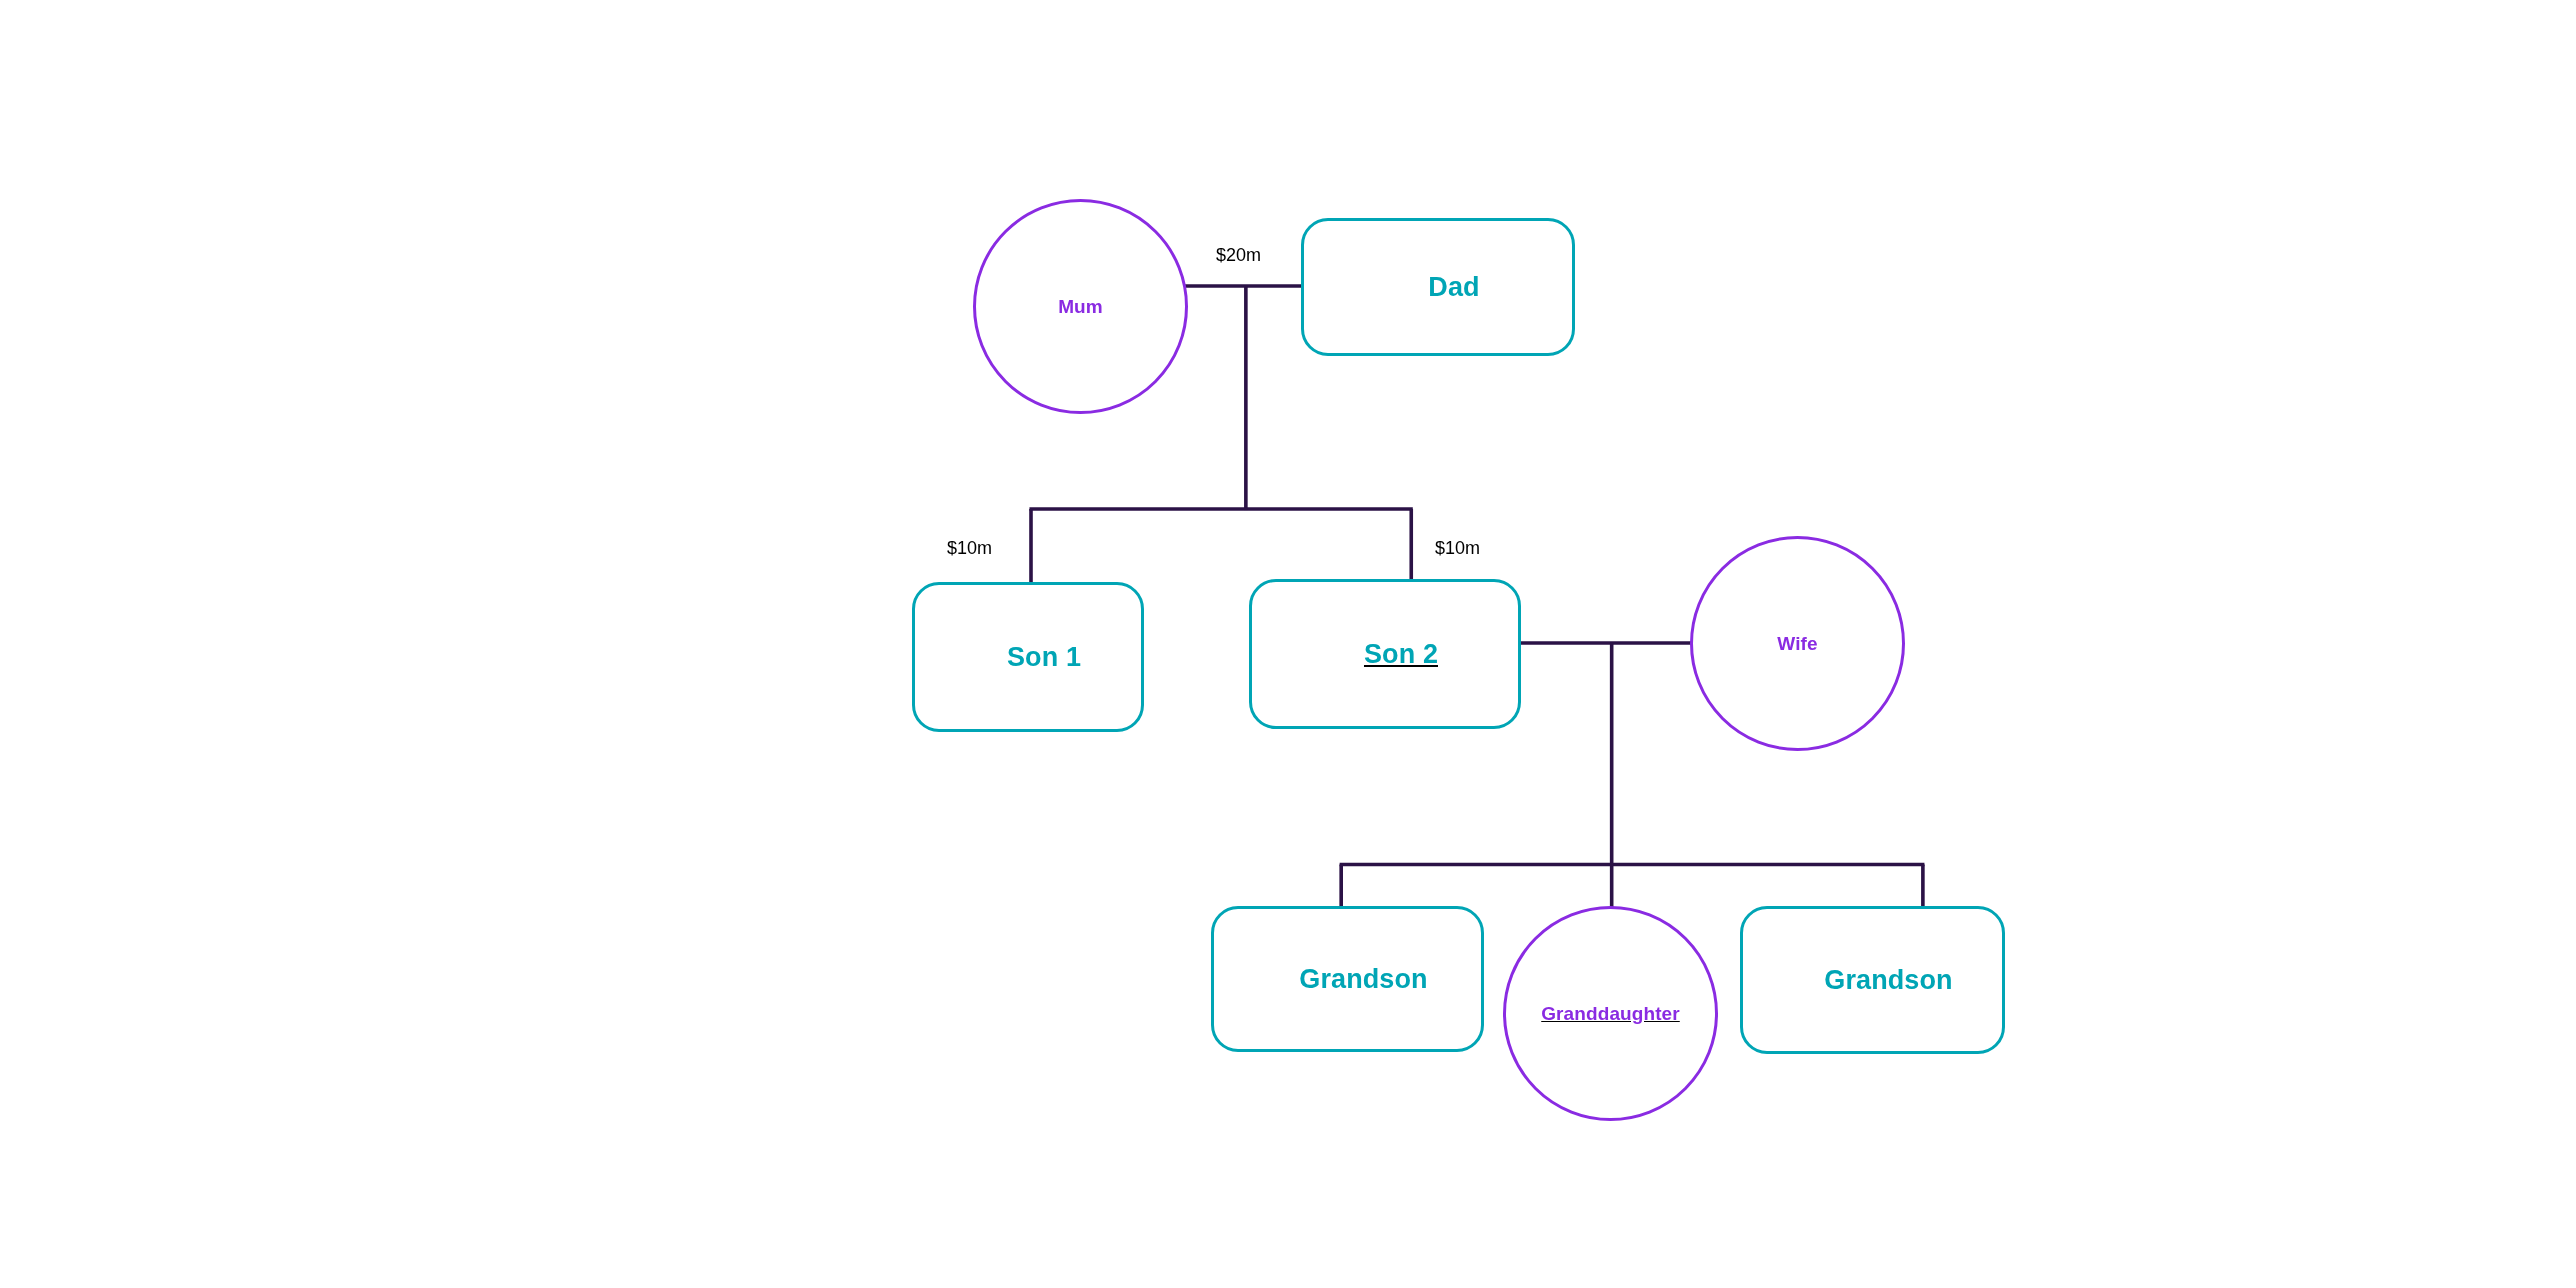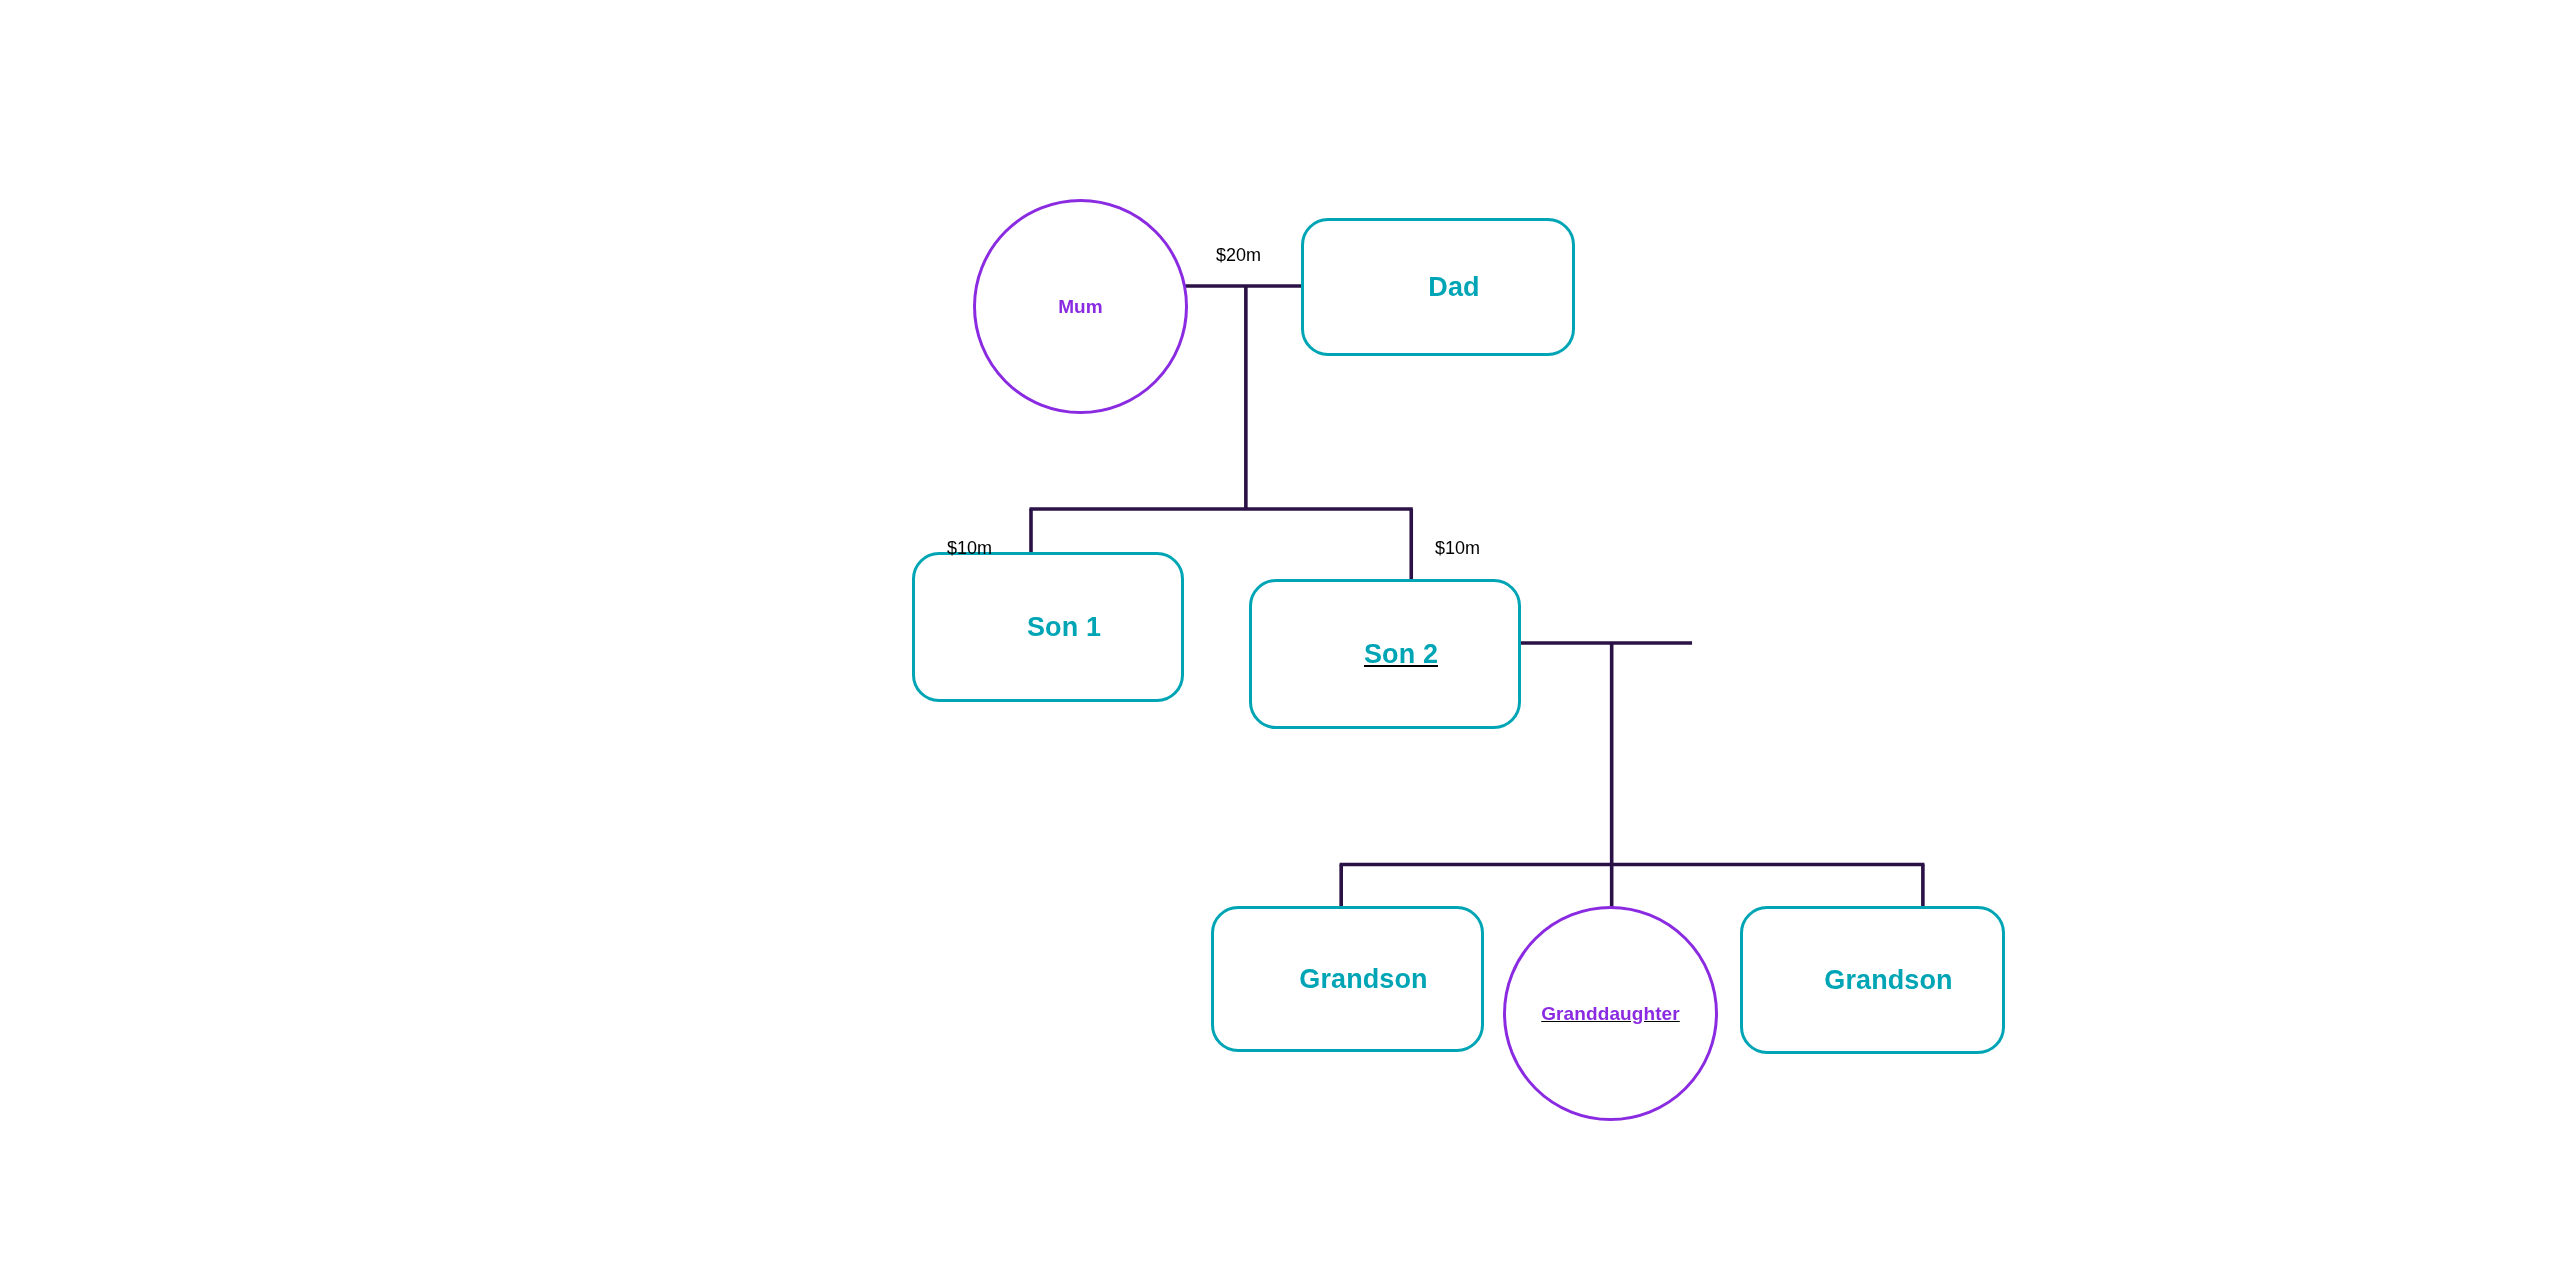--- a/index.html
+++ b/index.html
@@ -71,21 +71,21 @@
     font-size: 18px;
     font-weight: 400;
     white-space: nowrap;
     z-index: 4;
     line-height: 1;
   }
 
   
   #node-mum            { left: 973px; top: 199px;  width: 215px; height: 215px; }
   #node-dad            { left: 1301px; top: 218px;  width: 274px; height: 138px; }
-  #node-son1           { left: 912px; top: 552px; width: 272px; height: 150px; }
+  #node-son1           { left: 912px; top: 582px; width: 232px; height: 150px; }
   #node-son2           { left: 1249px; top: 579px; width: 272px; height: 150px; text-decoration: underline; }
   #node-wife           { left: 1690px; top: 536px; width: 215px; height: 215px; }
   #node-grandson-left  { left: 1211px; top: 906px; width: 273px; height: 146px; }
   #node-granddaughter  { left: 1503px; top: 906px; width: 215px; height: 215px; text-decoration: underline; }
   #node-grandson-right { left: 1740px; top: 906px; width: 265px; height: 148px; }
 
   #edge-label-inheritance-20m { left: 1216px; top: 246px;  }
   #edge-label-inheritance-10m-left  { left: 947px; top: 539px; }
   #edge-label-inheritance-10m-right { left: 1435px; top: 539px; }
 </style>
@@ -136,20 +136,23 @@
   <div class="edge-label" id="edge-label-inheritance-10m-right">$10m</div>
 
   <div class="node box" id="node-son1" style="--teal:#00A5B5">
     <span class="label">Son 1</span>
   </div>
 
   <div class="node box" id="node-son2" style="--teal:#00A5B5">
     <span class="label">Son 2</span>
   </div>
 
+  <div class="node circle" id="node-wife" style="--purple:#8A2BE2">
+    <span class="label">Wife</span>
+  </div>
 
   <div class="node box" id="node-grandson-left" style="--teal:#00A5B5">
     <span class="label">Grandson</span>
   </div>
 
   <div class="node circle" id="node-granddaughter" style="--purple:#8A2BE2">
     <span class="label">Granddaughter</span>
   </div>
 
   <div class="node box" id="node-grandson-right" style="--teal:#00A5B5">

